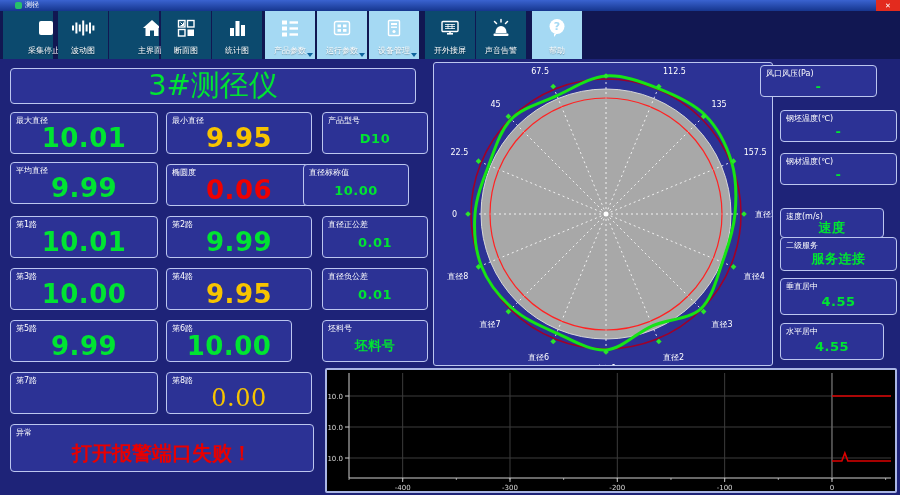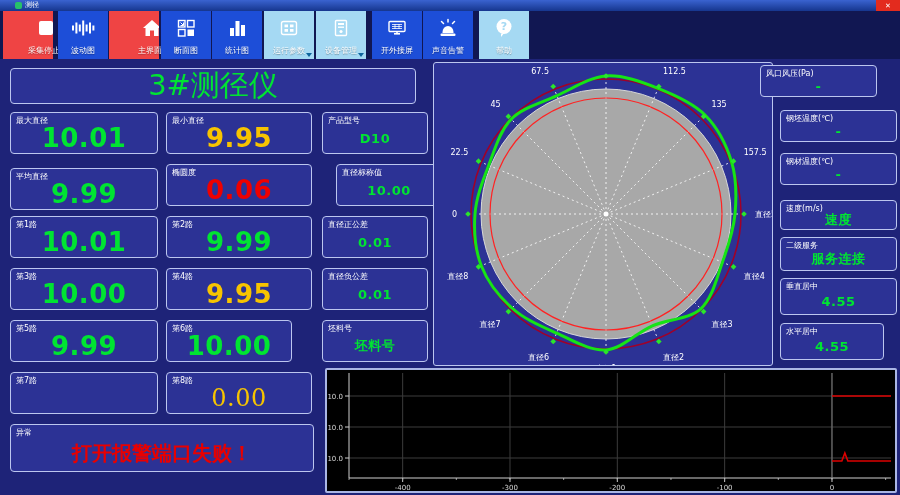--- a/index.html
+++ b/index.html
@@ -24,22 +24,22 @@
   .toolbar{
     position:absolute;top:11px;left:0;width:900px;height:48px;background:#111752;
     display:flex;align-items:stretch;padding-left:3px;box-sizing:border-box;
   }
   .tb-btn{
     width:50px;height:48px;display:flex;flex-direction:column;align-items:center;
     justify-content:flex-end;padding-bottom:3px;box-sizing:border-box;position:relative;cursor:pointer;flex:none;
   }
   .tb-btn .icon{flex:1;display:flex;align-items:center;justify-content:center;width:100%;}
   .tb-btn .lbl{font-size:8px;color:#fff;white-space:nowrap;text-shadow:0 1px 1px rgba(0,0,0,.35);}
-  .tb-red{background:#ef4444;padding-left:32px;}
-  .tb-blue{background:#1d4ed8;text-align:center;}
+  .tb-red{background:#0c4a6e;padding-left:32px;}
+  .tb-blue{background:#0c4a6e;text-align:center;}
   .tb-light{background:#a5d9f3;}
   .dd-arrow{
     position:absolute;right:2px;bottom:2px;width:0;height:0;
     border-left:3px solid transparent;border-right:3px solid transparent;border-top:4px solid #0e639c;
   }
   
   .main{position:absolute;top:58px;left:0;width:900px;height:437px;}
   .box{
     position:absolute;background:#2c3295;border:1px solid #bcc6ef;border-radius:4px;box-sizing:border-box;
   }
@@ -122,20 +122,34 @@
     <div class="tb-btn tb-blue" style="margin-left: 1px;">
       <span class="icon">
         <svg width="22" height="22">
           <rect x="4" y="11" width="4" height="8" fill="#fff"></rect>
           <rect x="9.5" y="4" width="4" height="15" fill="#fff"></rect>
           <rect x="15" y="8" width="4" height="11" fill="#fff"></rect>
         </svg>
       </span>
       <span class="lbl">统计图</span>
     </div>
+    <div class="tb-btn tb-light" style="margin-left: 3px;">
+      <span class="icon">
+        <svg width="22" height="22">
+          <rect x="3" y="3.5" width="5" height="4" fill="#fff"></rect>
+          <rect x="10.5" y="4.3" width="8.5" height="2.4" fill="#fff"></rect>
+          <rect x="3" y="9.5" width="5" height="4" fill="#fff"></rect>
+          <rect x="10.5" y="10.3" width="8.5" height="2.4" fill="#fff"></rect>
+          <rect x="3" y="15.5" width="5" height="4" fill="#fff"></rect>
+          <rect x="10.5" y="16.3" width="8.5" height="2.4" fill="#fff"></rect>
+        </svg>
+      </span>
+      <span class="lbl">产品参数</span>
+      <span class="dd-arrow"></span>
+    </div>
     <div class="tb-btn tb-light" style="margin-left: 2px;">
       <span class="icon">
         <svg width="22" height="22">
           <rect x="3.5" y="4.5" width="15" height="13" rx="2" fill="none" stroke="#fff" stroke-width="1.4"></rect>
           <rect x="6.5" y="7.5" width="3.5" height="2.8" fill="#fff"></rect>
           <rect x="12" y="7.5" width="3.5" height="2.8" fill="#fff"></rect>
           <rect x="6.5" y="12" width="3.5" height="2.8" fill="#fff"></rect>
           <rect x="12" y="12" width="3.5" height="2.8" fill="#fff"></rect>
         </svg>
       </span>
@@ -195,21 +209,21 @@
 
   <div id="stats-container">
       <div class="box big val-green" style="left: 10px; top: 54px; width: 148px; height: 42px;">
         <span class="bl">最大直径</span>
         <div class="bv">10.01</div>
       </div>
       <div class="box big val-yellow" style="left: 166px; top: 54px; width: 146px; height: 42px;">
         <span class="bl">最小直径</span>
         <div class="bv">9.95</div>
       </div>
-      <div class="box big val-green" style="left: 10px; top: 110px; width: 148px; height: 42px;">
+      <div class="box big val-green" style="left: 10px; top: 104px; width: 148px; height: 42px;">
         <span class="bl">平均直径</span>
         <div class="bv">9.99</div>
       </div>
       <div class="box big val-red" style="left: 166px; top: 106px; width: 146px; height: 42px;">
         <span class="bl">椭圆度</span>
         <div class="bv">0.06</div>
       </div>
       <div class="box big val-green" style="left: 10px; top: 158px; width: 148px; height: 42px;">
         <span class="bl">第1路</span>
         <div class="bv">10.01</div>
@@ -240,21 +254,21 @@
       <div class="box big val-yellow serif" style="left: 166px; top: 314px; width: 146px; height: 42px;">
         <span class="bl">第8路</span>
         <div class="bv">0.00</div>
       </div>
     </div>
   <div id="params-container">
       <div class="box small val-green" style="left: 322px; top: 54px; width: 106px; height: 42px;">
         <span class="bl">产品型号</span>
         <div class="bv">D10</div>
       </div>
-      <div class="box small val-green" style="left: 336px; top: 106px; width: 106px; height: 42px;">
+      <div class="box small val-green" style="left: 303px; top: 106px; width: 106px; height: 42px;">
         <span class="bl">直径标称值</span>
         <div class="bv">10.00</div>
       </div>
       <div class="box small val-green" style="left: 322px; top: 158px; width: 106px; height: 42px;">
         <span class="bl">直径正公差</span>
         <div class="bv">0.01</div>
       </div>
       <div class="box small val-green" style="left: 322px; top: 210px; width: 106px; height: 42px;">
         <span class="bl">直径负公差</span>
         <div class="bv">0.01</div>
@@ -334,21 +348,21 @@
         <div class="bv">-</div>
       </div>
       <div class="box small val-green" style="left: 780px; top: 52px; width: 117px; height: 32px; text-align: right;">
         <span class="bl">钢坯温度(℃)</span>
         <div class="bv">-</div>
       </div>
       <div class="box small val-green" style="left: 780px; top: 95px; width: 117px; height: 32px;">
         <span class="bl">钢材温度(℃)</span>
         <div class="bv">-</div>
       </div>
-      <div class="box small val-green" style="left: 780px; top: 142px; width: 117px; height: 30px;">
+      <div class="box small val-green" style="left: 780px; top: 150px; width: 104px; height: 30px;">
         <span class="bl">速度(m/s)</span>
         <div class="bv">速度</div>
       </div>
       <div class="box small val-green" style="left: 780px; top: 179px; width: 117px; height: 34px;">
         <span class="bl">二级服务</span>
         <div class="bv">服务连接</div>
       </div>
       <div class="box small val-green" style="left: 780px; top: 220px; width: 117px; height: 37px;">
         <span class="bl">垂直居中</span>
         <div class="bv">4.55</div>

